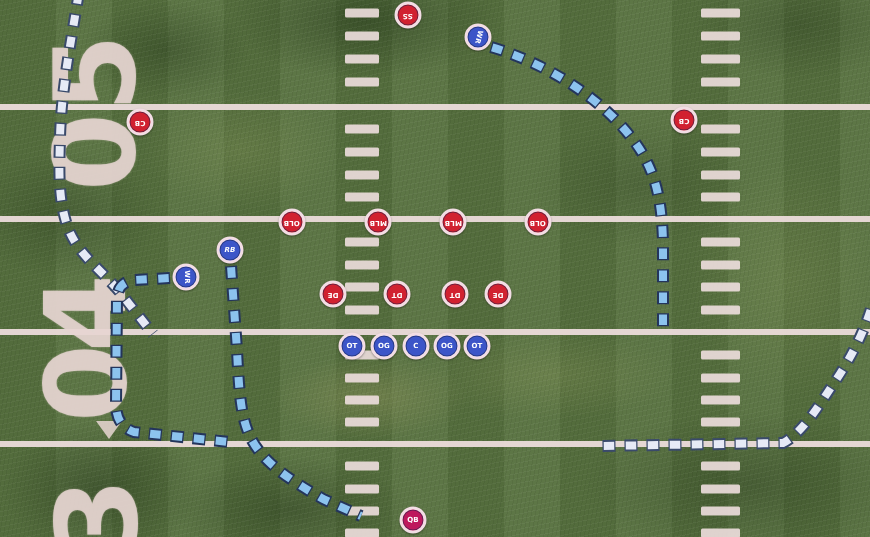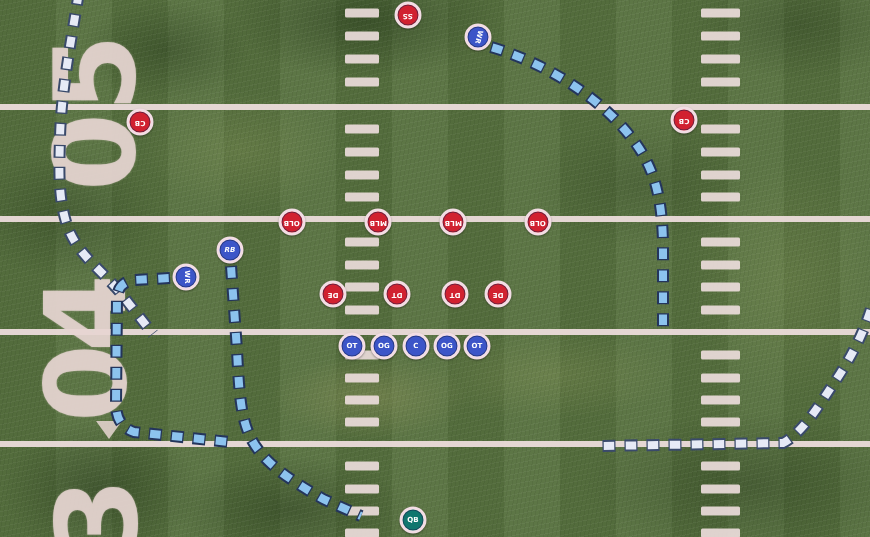--- a/index.html
+++ b/index.html
@@ -171,16 +171,16 @@
     </div>
     <div class="player" style="left: 416px; top: 346px; background: rgb(60, 85, 200); border: 3px solid rgb(242, 221, 228);">
       <span class="label" style="color: rgb(255, 255, 255); transform: rotate(0deg);">C</span>
     </div>
     <div class="player" style="left: 447px; top: 346px; background: rgb(60, 85, 200); border: 3px solid rgb(242, 221, 228);">
       <span class="label" style="color: rgb(255, 255, 255); transform: rotate(0deg);">OG</span>
     </div>
     <div class="player" style="left: 477px; top: 346px; background: rgb(60, 85, 200); border: 3px solid rgb(242, 221, 228);">
       <span class="label" style="color: rgb(255, 255, 255); transform: rotate(0deg);">OT</span>
     </div>
-    <div class="player" style="left: 413px; top: 520px; background: #0f766e; border: 3px solid rgb(242, 221, 228);">
+    <div class="player" style="left: 413px; top: 520px; background: #be185d; border: 3px solid rgb(242, 221, 228);">
       <span class="label" style="color: rgb(255, 255, 255); transform: rotate(0deg);">QB</span>
     </div>
   </div>
 
 </body></html>

